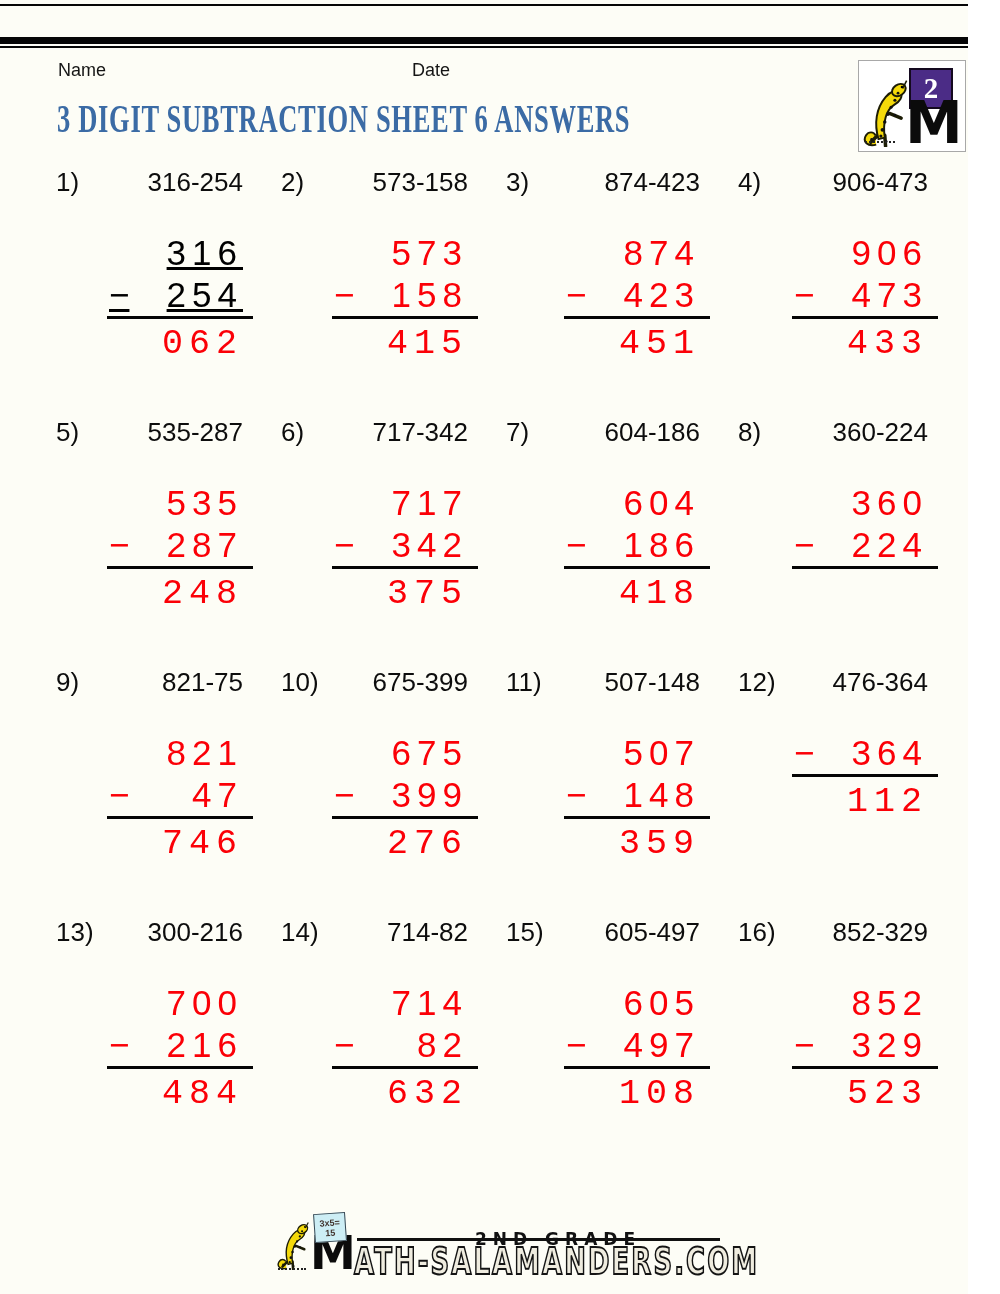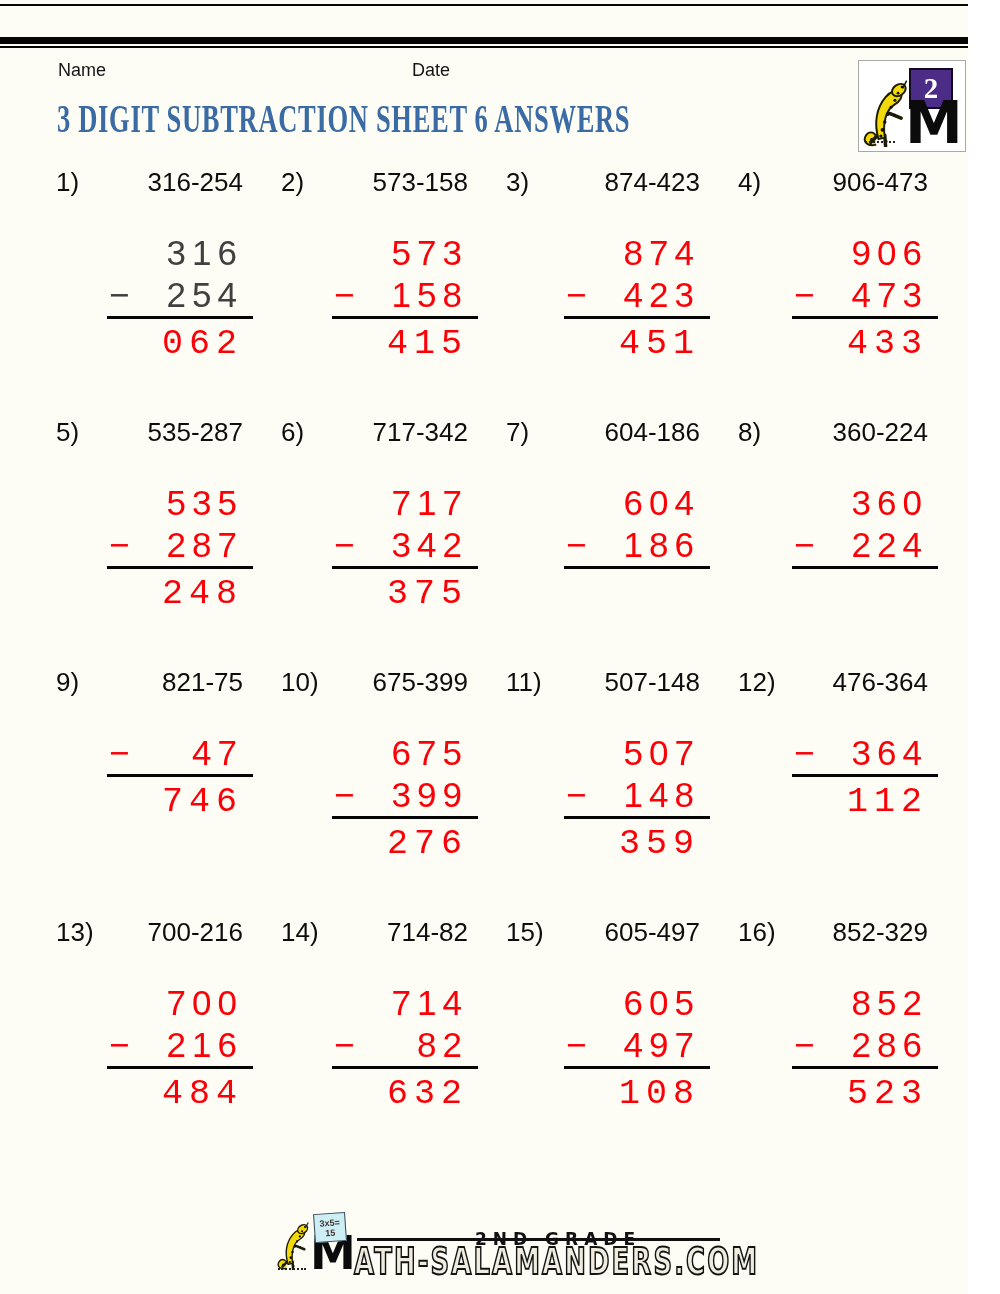--- a/index.html
+++ b/index.html
@@ -36,21 +36,21 @@
         grid-template-columns:225px 225px 232px 228px;grid-auto-rows:250px;}
   .cell{position:relative;}
   .phead{display:flex;justify-content:space-between;align-items:flex-start;
          padding:4px 22px 0 16px;font-size:26px;line-height:27px;color:#0d0d0d;}
   .work{width:146px;margin:36px 12px 0 auto;}
   .num-row{height:42px;line-height:42px;font-size:35px;text-align:right;padding-right:10px;
            letter-spacing:6px;color:var(--red,#fb0007);white-space:nowrap;}
   .sub-row{position:relative;border-bottom:3px solid #050505;}
   .minus{position:absolute;left:2px;top:0;letter-spacing:0;}
   .ans-row{height:46px;line-height:50px;font-family:Liberation Mono, monospace;}
-  .ink-black .minuend,.ink-black .subtrahend,.ink-black .minus{color:#404040;}
+  .ink-black .minuend,.ink-black .subtrahend,.ink-black .minus{color:#000000;text-decoration:underline;}
 
   
   .footer{position:absolute;left:270px;top:1192px;width:470px;height:95px;}
   .footer-sal{position:absolute;left:4px;top:22px;width:36px;height:56px;}
   .footer-ground{position:absolute;left:8px;top:76px;width:28px;border-bottom:2px dotted #222;}
   .card{position:absolute;left:44px;top:21px;width:30px;height:27px;background:var(--card,#cdeef5);
         border:1px solid #3a4a55;transform:rotate(-4deg);display:flex;flex-direction:column;
         align-items:center;justify-content:center;z-index:3;}
   .card div{font-size:9px;line-height:10px;font-weight:bold;color:#41322c;}
   .footer-m{position:absolute;left:40px;top:44px;font-size:46px;font-weight:bold;color:#0b0b0b;
@@ -210,20 +210,21 @@
       <div class="phead">
         <span class="pnum">7)</span>
         <span class="pexpr">604-186</span>
       </div>
       <div class="work">
         <div class="num-row minuend">604</div>
         <div class="num-row sub-row">
           <span class="minus">−</span>
           <span class="subtrahend">186</span>
         </div>
+        <div class="num-row ans-row answer-v">418</div>
       </div>
     </div>
 
     <div class="cell">
       <div class="phead">
         <span class="pnum">8)</span>
         <span class="pexpr">360-224</span>
       </div>
       <div class="work">
         <div class="num-row minuend">360</div>
@@ -233,20 +234,21 @@
         </div>
       </div>
     </div>
 
     <div class="cell">
       <div class="phead">
         <span class="pnum">9)</span>
         <span class="pexpr">821-75</span>
       </div>
       <div class="work">
+        <div class="num-row minuend">821</div>
         <div class="num-row sub-row">
           <span class="minus">−</span>
           <span class="subtrahend">47</span>
         </div>
         <div class="num-row ans-row answer-v">746</div>
       </div>
     </div>
 
     <div class="cell">
       <div class="phead">
@@ -288,21 +290,21 @@
           <span class="minus">−</span>
           <span class="subtrahend">364</span>
         </div>
         <div class="num-row ans-row answer-v">112</div>
       </div>
     </div>
 
     <div class="cell">
       <div class="phead">
         <span class="pnum">13)</span>
-        <span class="pexpr">700-216</span>
+        <span class="pexpr">300-216</span>
       </div>
       <div class="work">
         <div class="num-row minuend">700</div>
         <div class="num-row sub-row">
           <span class="minus">−</span>
           <span class="subtrahend">216</span>
         </div>
         <div class="num-row ans-row answer-v">484</div>
       </div>
     </div>
@@ -339,21 +341,21 @@
 
     <div class="cell">
       <div class="phead">
         <span class="pnum">16)</span>
         <span class="pexpr">852-329</span>
       </div>
       <div class="work">
         <div class="num-row minuend">852</div>
         <div class="num-row sub-row">
           <span class="minus">−</span>
-          <span class="subtrahend">286</span>
+          <span class="subtrahend">329</span>
         </div>
         <div class="num-row ans-row answer-v">523</div>
       </div>
     </div>
   </div>
 
   <div class="footer">
     <svg class="footer-sal" viewBox="0 0 60 100">
         <use href="#sal-shape"></use>
       </svg>

